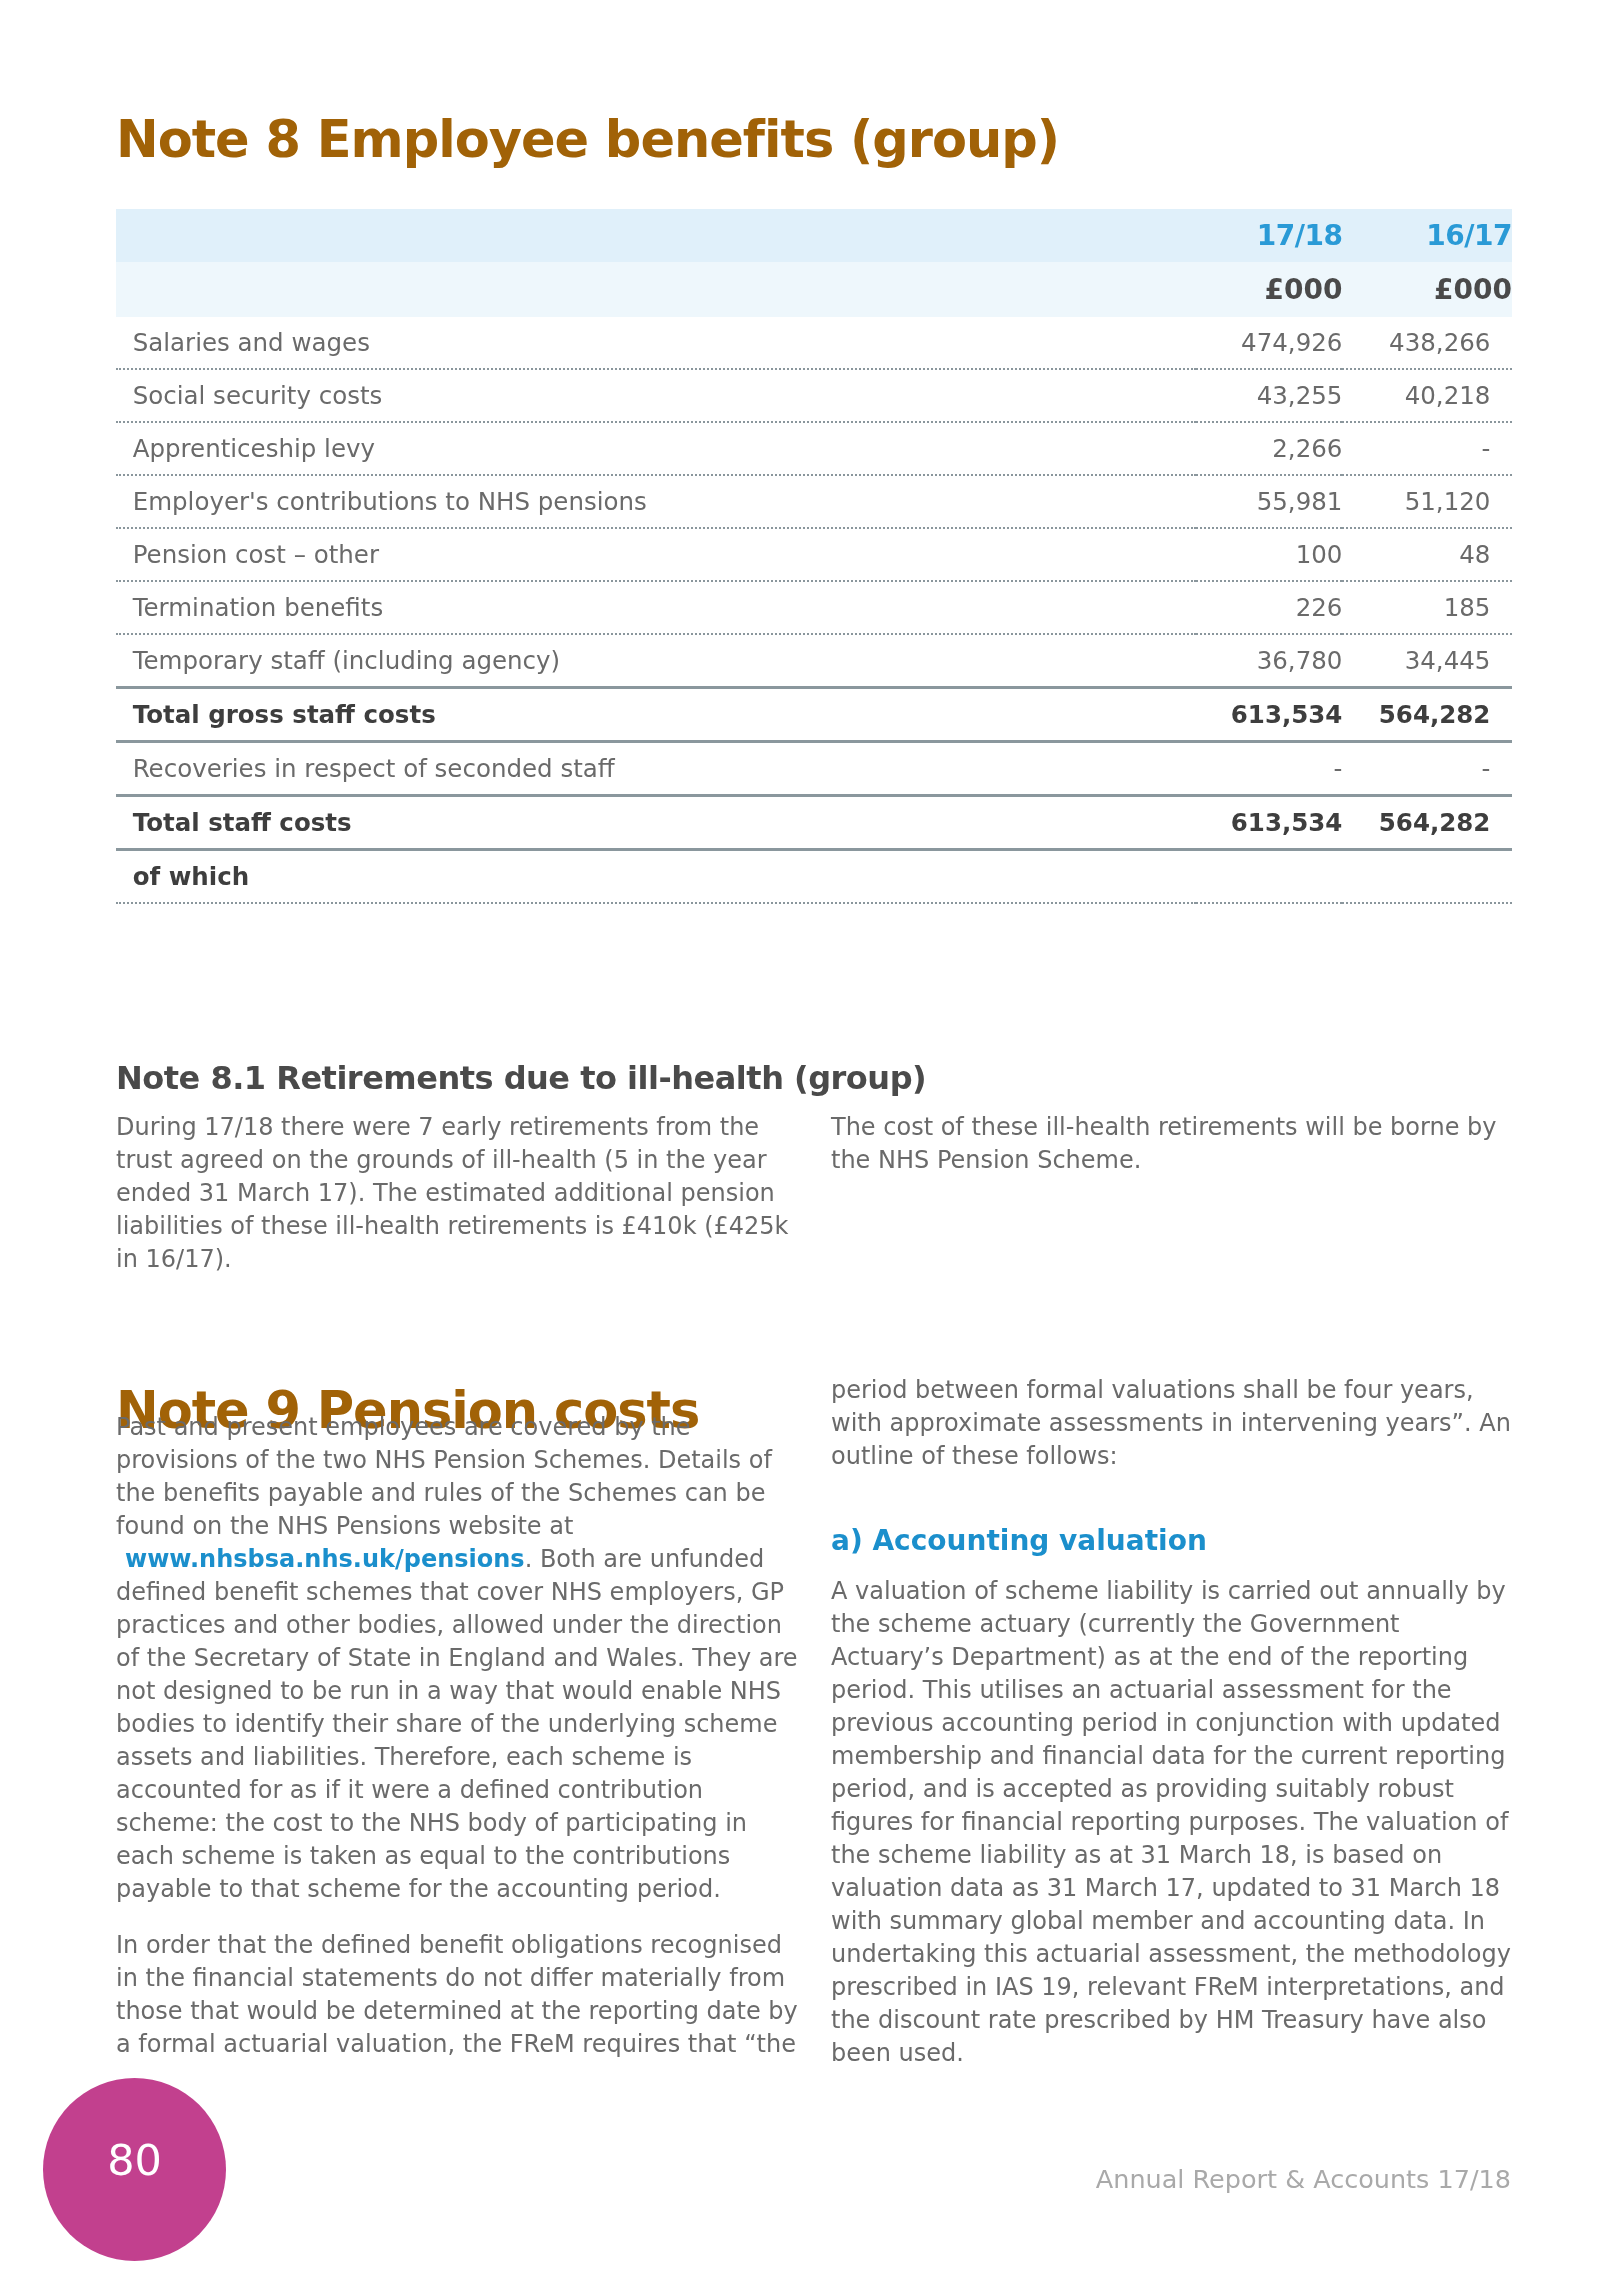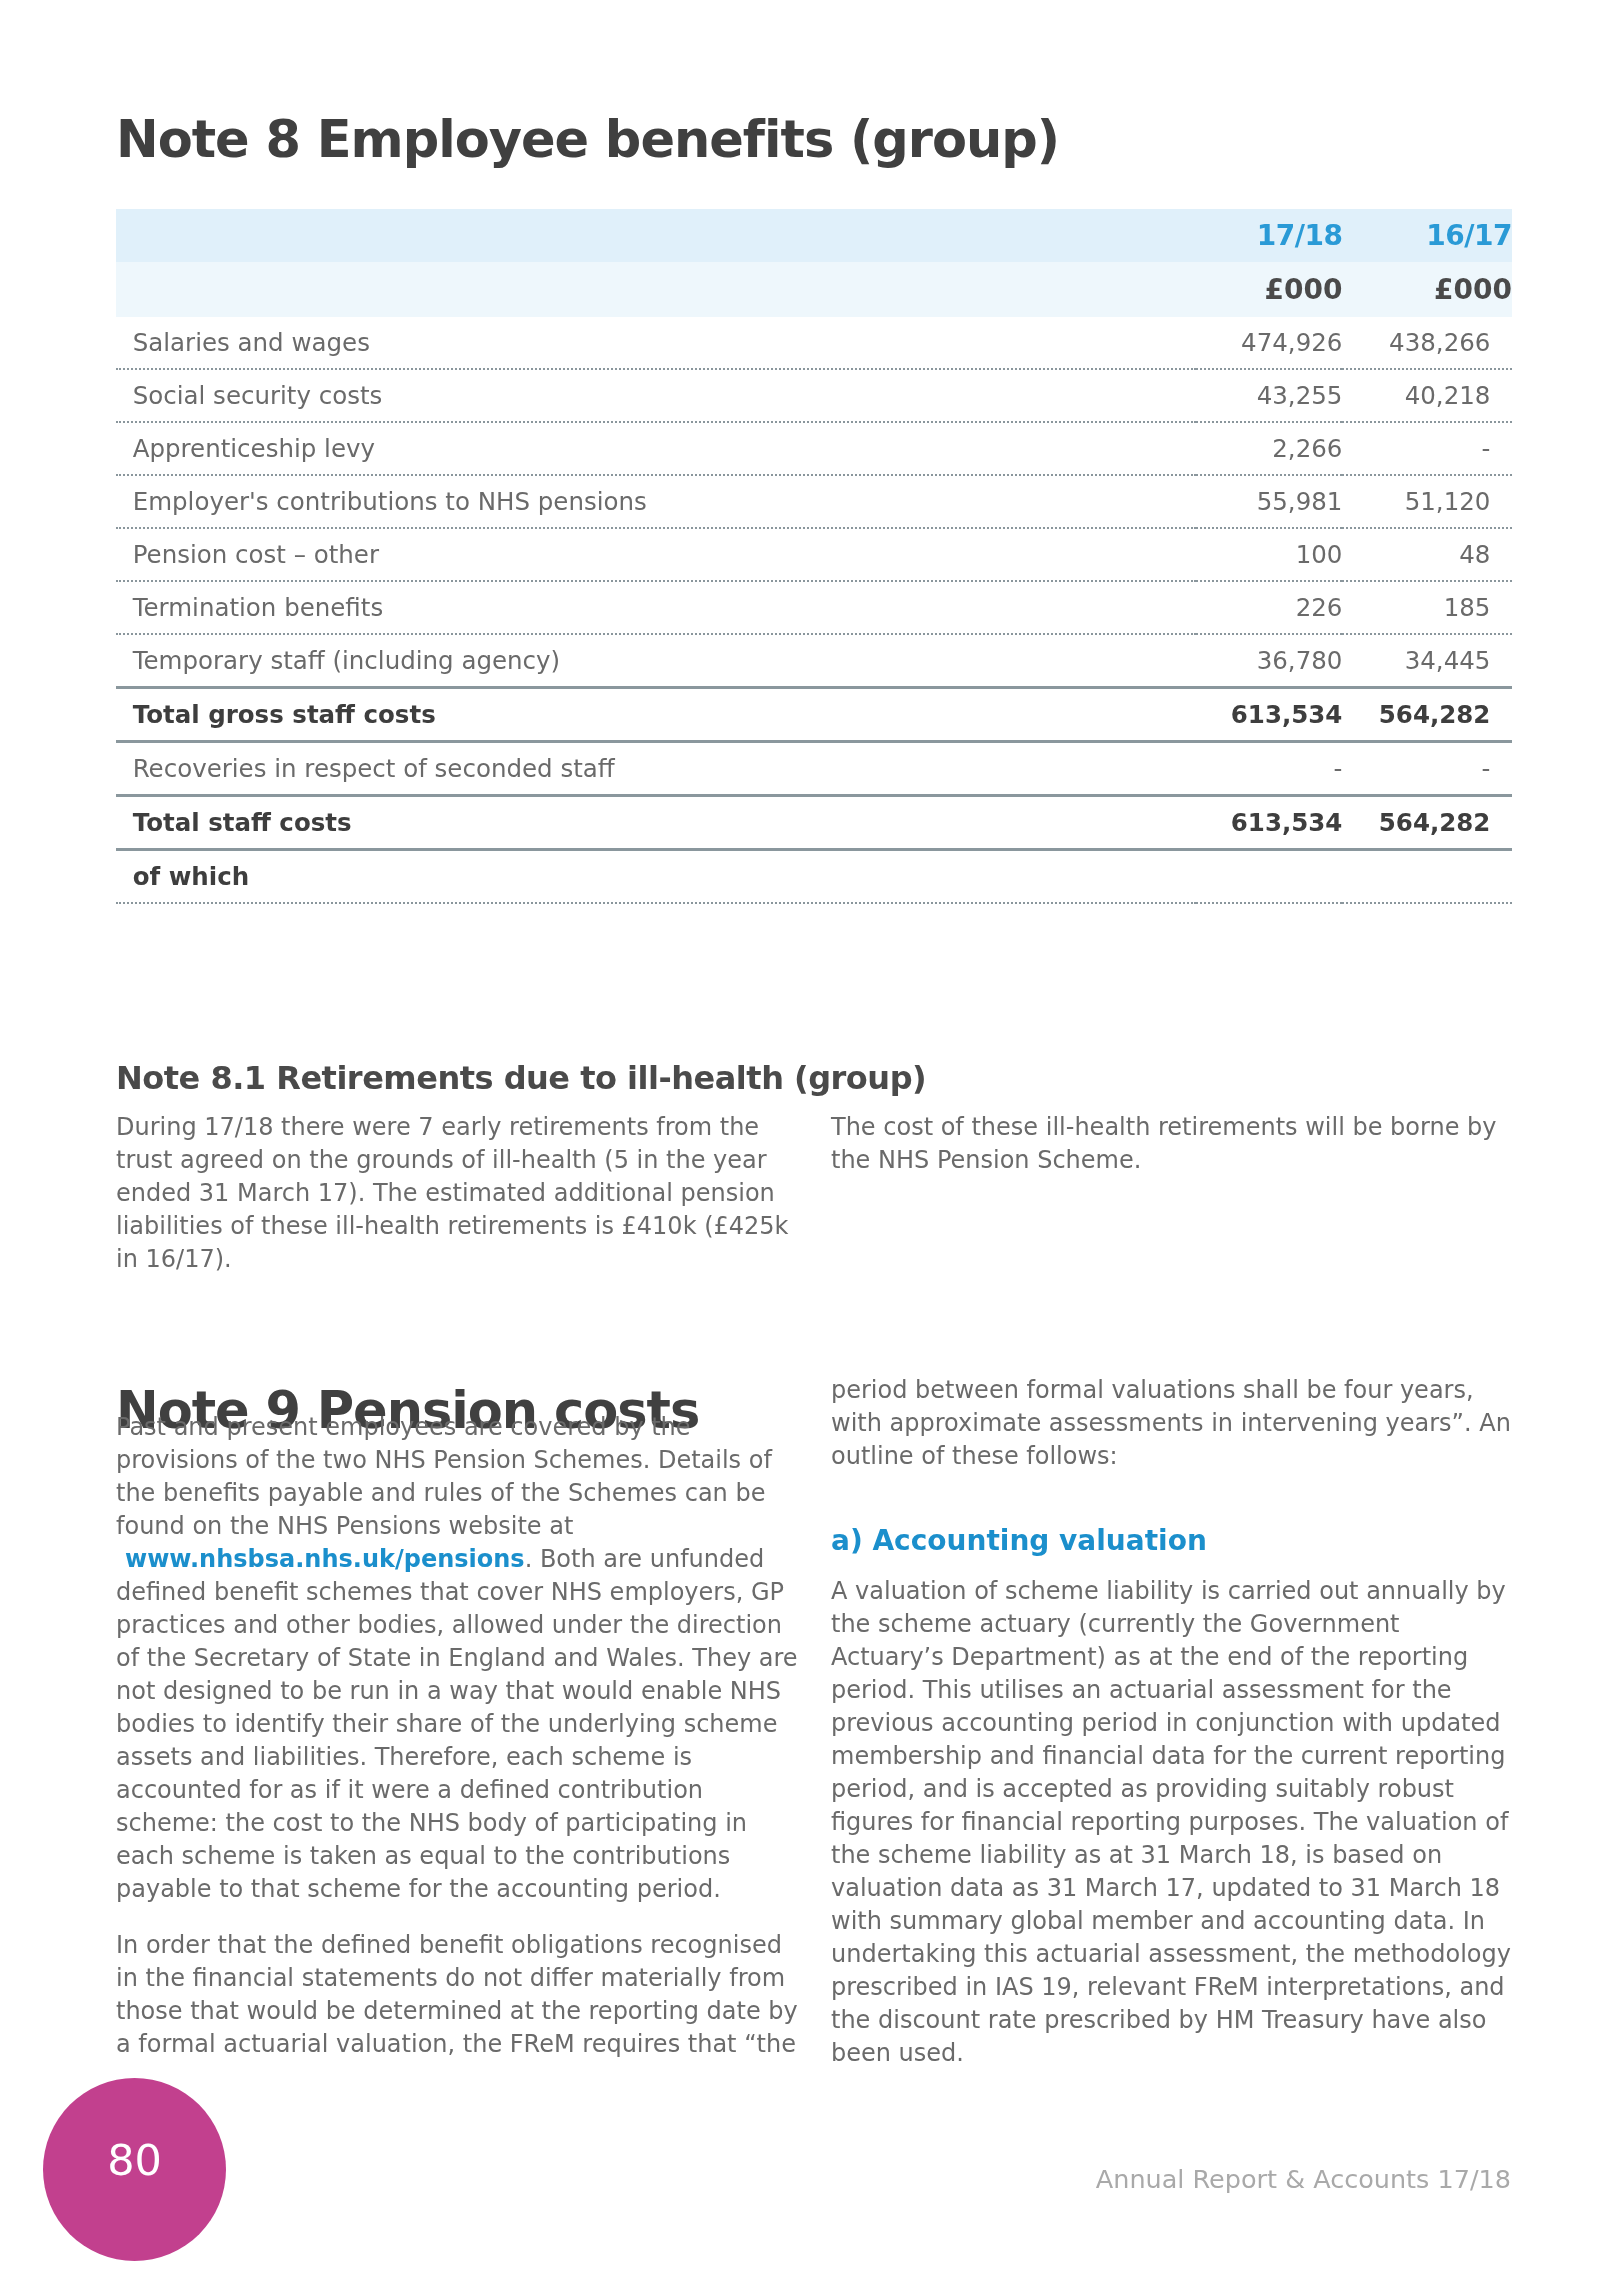--- a/index.html
+++ b/index.html
@@ -1,19 +1,19 @@
 <!DOCTYPE html>
 <html><head>
 <meta charset="utf-8">
 <style>
   html, body { margin: 0; padding: 0; background: #ffffff; }
   body { width: 1621px; height: 2293px; position: relative; overflow: hidden;
          font-family: "DejaVu Sans", sans-serif; color: #5a5a5a; }
   .page-title { position: absolute; left: 116px; font-family: "DejaVu Sans", sans-serif;
-                font-weight: bold; color: #404040; letter-spacing: -1px; margin: 0; }
+                font-weight: bold; color: #a16207; letter-spacing: -1px; margin: 0; }
   #title-note8 { top: 110px; font-size: 51px; }
   #title-note9 { top: 1333px; font-size: 51px; margin-top: 48px; }
 
   .tbl { position: absolute; left: 116px; top: 209px; width: 1396px; border-collapse: collapse; }
   .tbl .hdr1 td { background: #e0f0fa; height: 53px; padding: 0; }
   .tbl .hdr2 td { background: #e0f0fa; height: 53px; padding: 0; }
   .tbl .hdr3 td { background: #eef7fc; height: 55px; padding: 0; }
   .tbl .col-label { text-align: left; padding-left: 16.7px; }
   .tbl .col-a { width: 145px; text-align: right; padding-right: 0; }
   .tbl .col-b { width: 147px; text-align: right; padding-right: 21.6px; }

